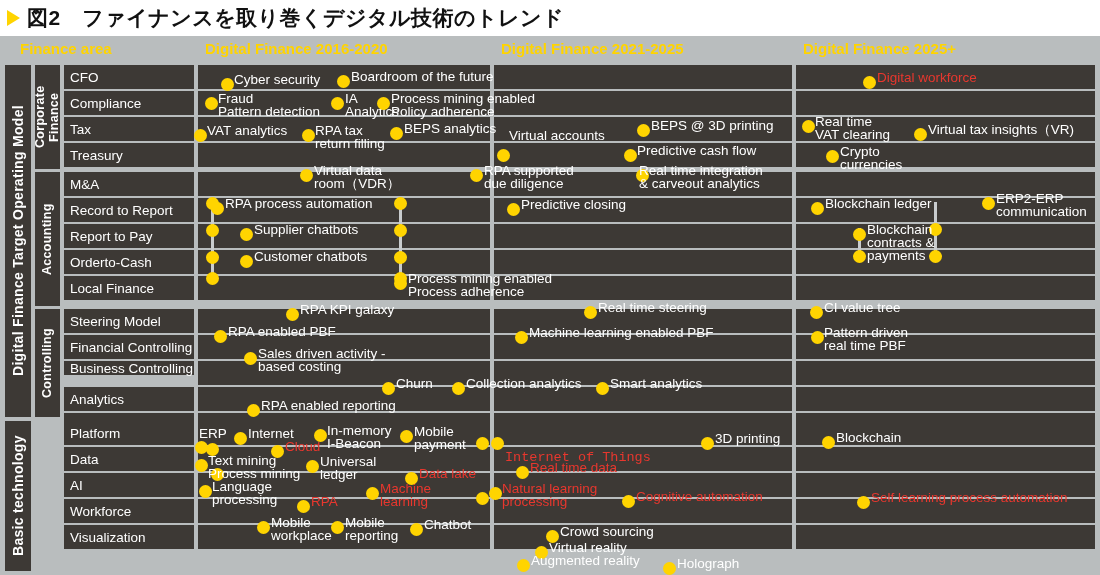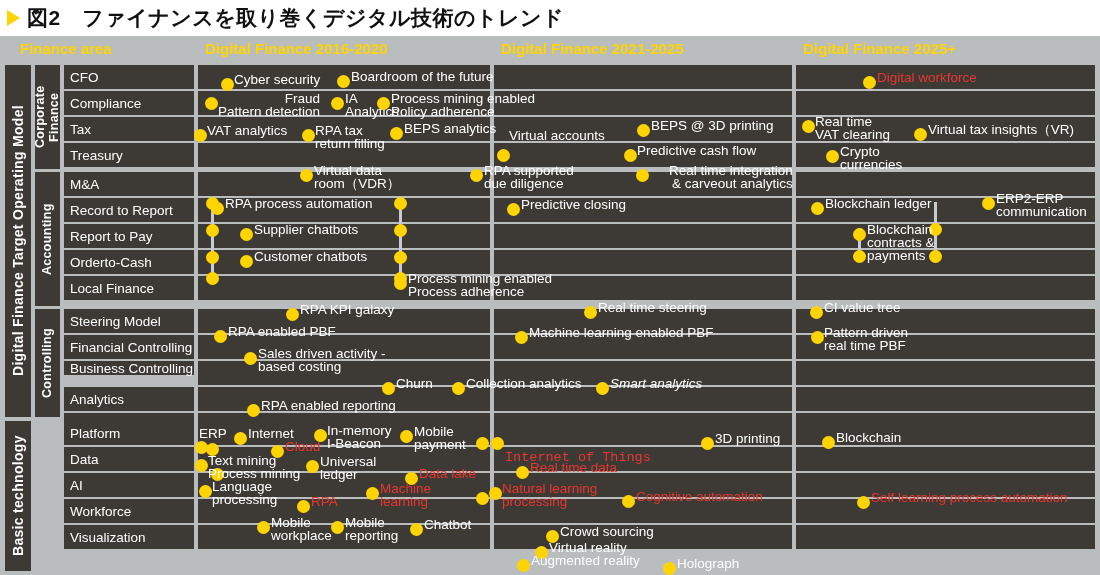--- a/index.html
+++ b/index.html
@@ -201,21 +201,21 @@
     <div class="dot" style="left: 476px; top: 374px;"></div>
     <div class="dot" style="left: 476px; top: 429px;"></div>
     <div class="dot" style="left: 211px; top: 405px;"></div>
     <div class="dot" style="left: 221px; top: 15px;"></div>
     <div class="lbl" style="left: 234px; top: 10px;">Cyber security</div>
     <div class="dot" style="left: 337px; top: 12px;"></div>
     <div class="lbl" style="left: 351px; top: 7px;">Boardroom of the future</div>
     <div class="dot" style="left: 863px; top: 13px;"></div>
     <div class="lbl red" style="left: 877px; top: 8px;">Digital workforce</div>
     <div class="dot" style="left: 205px; top: 34px;"></div>
-    <div class="lbl" style="left: 218px; top: 29px; text-align: right;">Fraud
+    <div class="lbl" style="left: 218px; top: 29px;">Fraud
 Pattern detection</div>
     <div class="dot" style="left: 331px; top: 34px;"></div>
     <div class="lbl" style="left: 345px; top: 29px;">IA
 Analytics</div>
     <div class="dot" style="left: 377px; top: 34px;"></div>
     <div class="lbl" style="left: 391px; top: 29px;">Process mining enabled
 Policy adherence</div>
     <div class="dot" style="left: 194px; top: 66px;"></div>
     <div class="lbl" style="left: 207px; top: 61px;">VAT analytics</div>
     <div class="dot" style="left: 302px; top: 66px;"></div>
@@ -237,21 +237,21 @@
     <div class="dot" style="left: 826px; top: 87px;"></div>
     <div class="lbl" style="left: 840px; top: 82px;">Crypto
 currencies</div>
     <div class="dot" style="left: 300px; top: 106px;"></div>
     <div class="lbl" style="left: 314px; top: 101px;">Virtual data
 room（VDR）</div>
     <div class="dot" style="left: 470px; top: 106px;"></div>
     <div class="lbl" style="left: 484px; top: 101px;">RPA supported
 due diligence</div>
     <div class="dot" style="left: 636px; top: 106px;"></div>
-    <div class="lbl" style="left: 669px; top: 101px; text-align: right;">Real time integration
+    <div class="lbl" style="left: 639px; top: 101px;">Real time integration
 &amp; carveout analytics</div>
     <div class="dot" style="left: 211px; top: 139px;"></div>
     <div class="lbl" style="left: 225px; top: 134px;">RPA process automation</div>
     <div class="dot" style="left: 507px; top: 140px;"></div>
     <div class="lbl" style="left: 521px; top: 135px;">Predictive closing</div>
     <div class="dot" style="left: 811px; top: 139px;"></div>
     <div class="lbl" style="left: 825px; top: 134px;">Blockchain ledger</div>
     <div class="dot" style="left: 982px; top: 134px;"></div>
     <div class="lbl" style="left: 996px; top: 129px;">ERP2-ERP
 communication</div>
@@ -280,21 +280,21 @@
     <div class="lbl" style="left: 824px; top: 263px;">Pattern driven
 real time PBF</div>
     <div class="dot" style="left: 244px; top: 289px;"></div>
     <div class="lbl" style="left: 258px; top: 284px;">Sales driven activity -
 based costing</div>
     <div class="dot" style="left: 382px; top: 319px;"></div>
     <div class="lbl" style="left: 396px; top: 314px;">Churn</div>
     <div class="dot" style="left: 452px; top: 319px;"></div>
     <div class="lbl" style="left: 466px; top: 314px;">Collection analytics</div>
     <div class="dot" style="left: 596px; top: 319px;"></div>
-    <div class="lbl" style="left: 610px; top: 314px; font-style: italic;">Smart analytics</div>
+    <div class="lbl" style="left: 610px; top: 314px;">Smart analytics</div>
     <div class="dot" style="left: 247px; top: 341px;"></div>
     <div class="lbl" style="left: 261px; top: 336px;">RPA enabled reporting</div>
     <div class="dot" style="left: 206px; top: 380px;"></div>
     <div class="lbl" style="left: 199px; top: 364px;">ERP</div>
     <div class="dot" style="left: 234px; top: 369px;"></div>
     <div class="lbl" style="left: 248px; top: 364px;">Internet</div>
     <div class="dot" style="left: 271px; top: 382px;"></div>
     <div class="lbl red" style="left: 285px; top: 377px;">Cloud</div>
     <div class="dot" style="left: 314px; top: 366px;"></div>
     <div class="lbl" style="left: 327px; top: 361px;">In-memory

